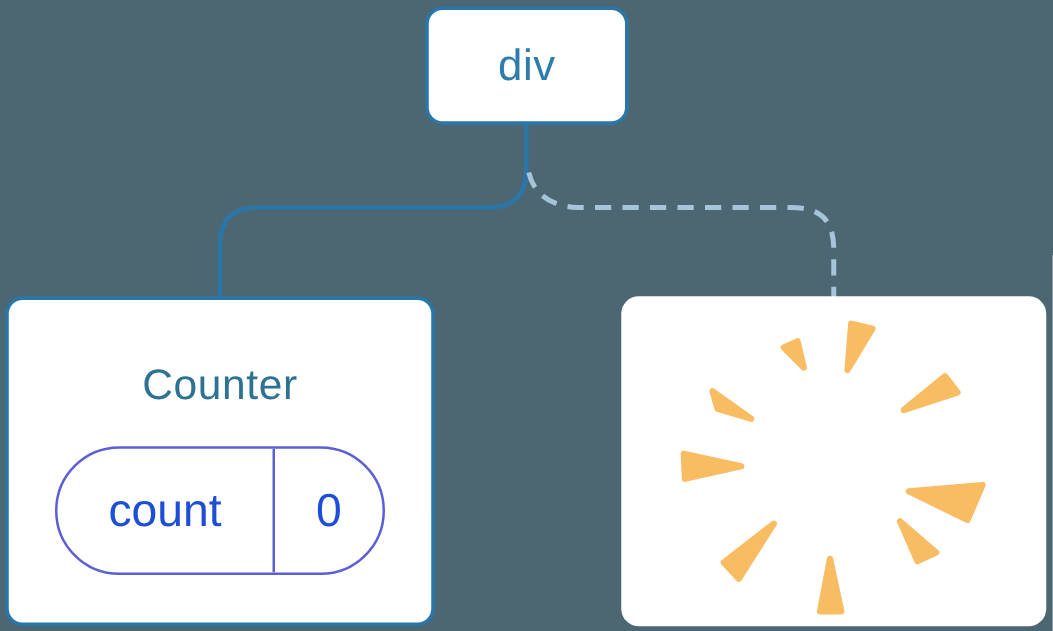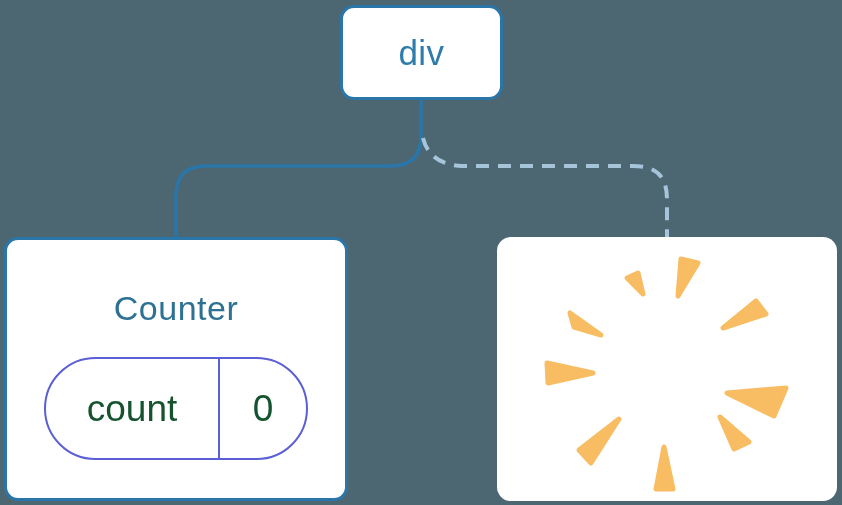--- a/index.html
+++ b/index.html
@@ -51,21 +51,21 @@
     letter-spacing: 0.5px;
   }
   .state-pill {
     margin-top: 28px;
     width: 264px; height: 103px;
     border: 2.5px solid #5b5fd6;
     border-radius: 52px;
     display: flex;
     align-items: stretch;
     overflow: hidden;
-    color: #14532d;
+    color: #1d4ed8;
   }
   .pill-cell {
     display: flex; align-items: center; justify-content: center;
     font-size: 37px;
   }
   .pill-key   { width: 172px; }
   .pill-value { flex: 1; }
   .pill-divider {
     width: 0;
     border-left: 2.5px solid #5b5fd6;

